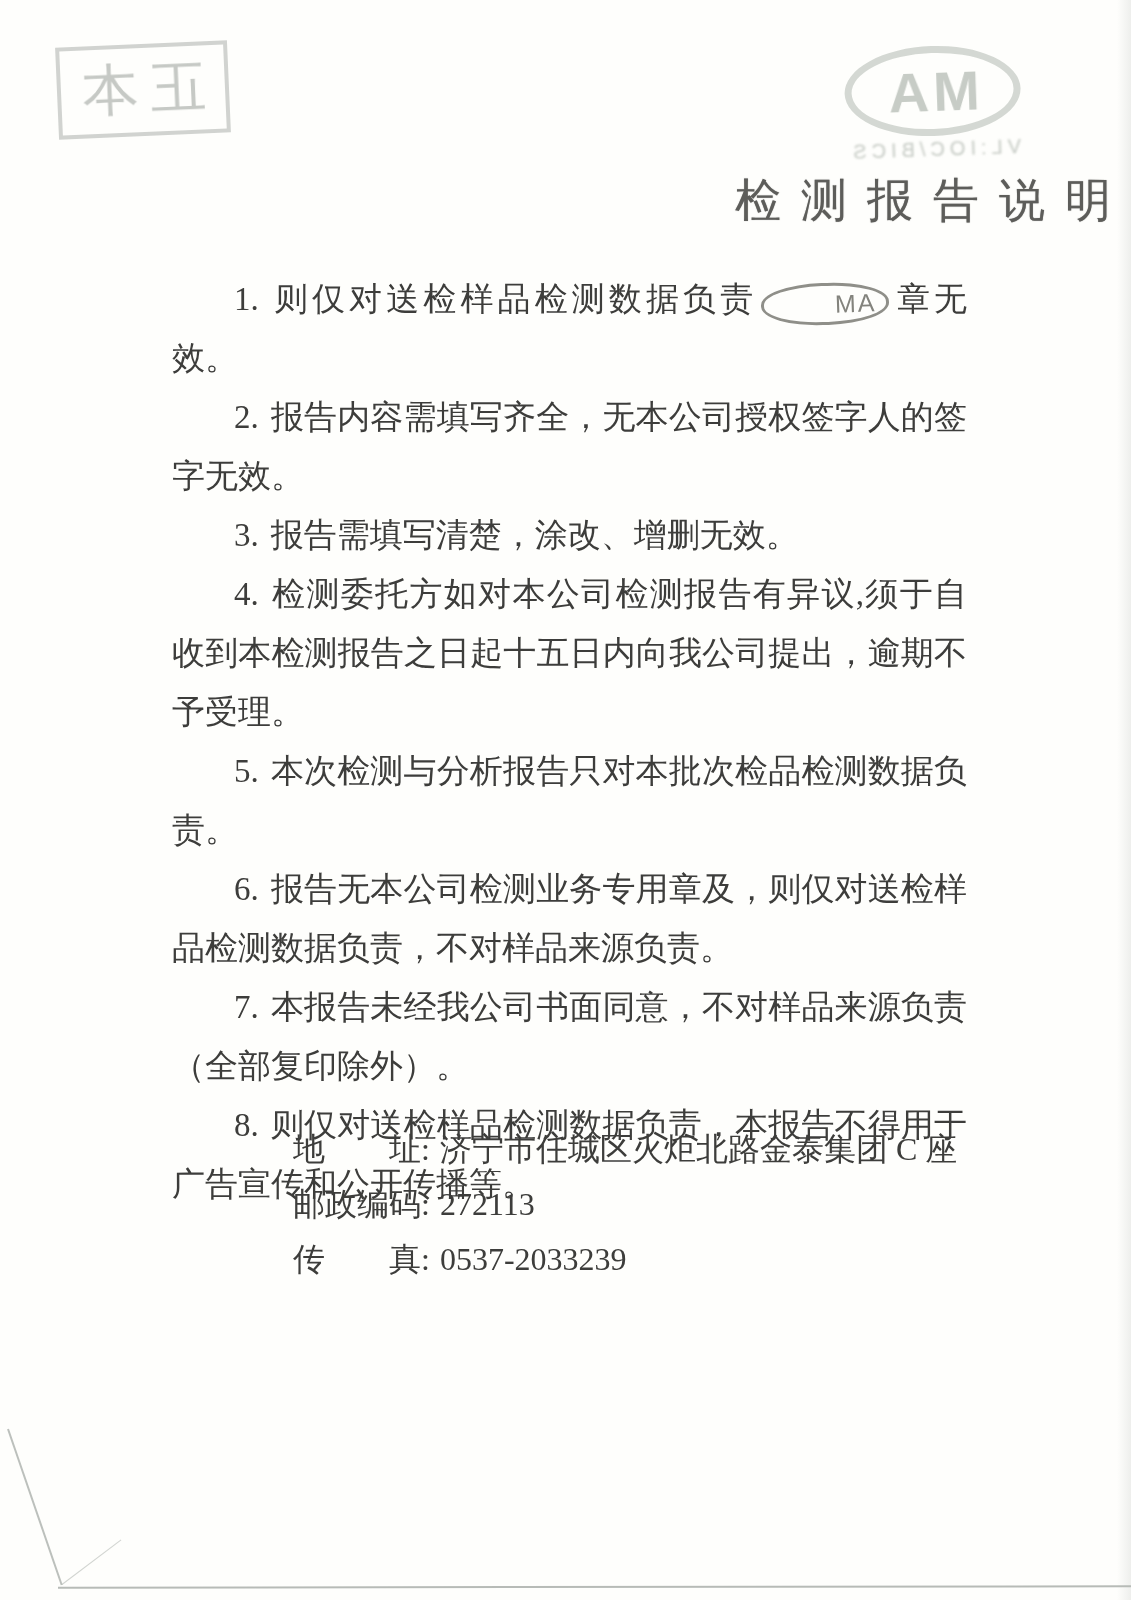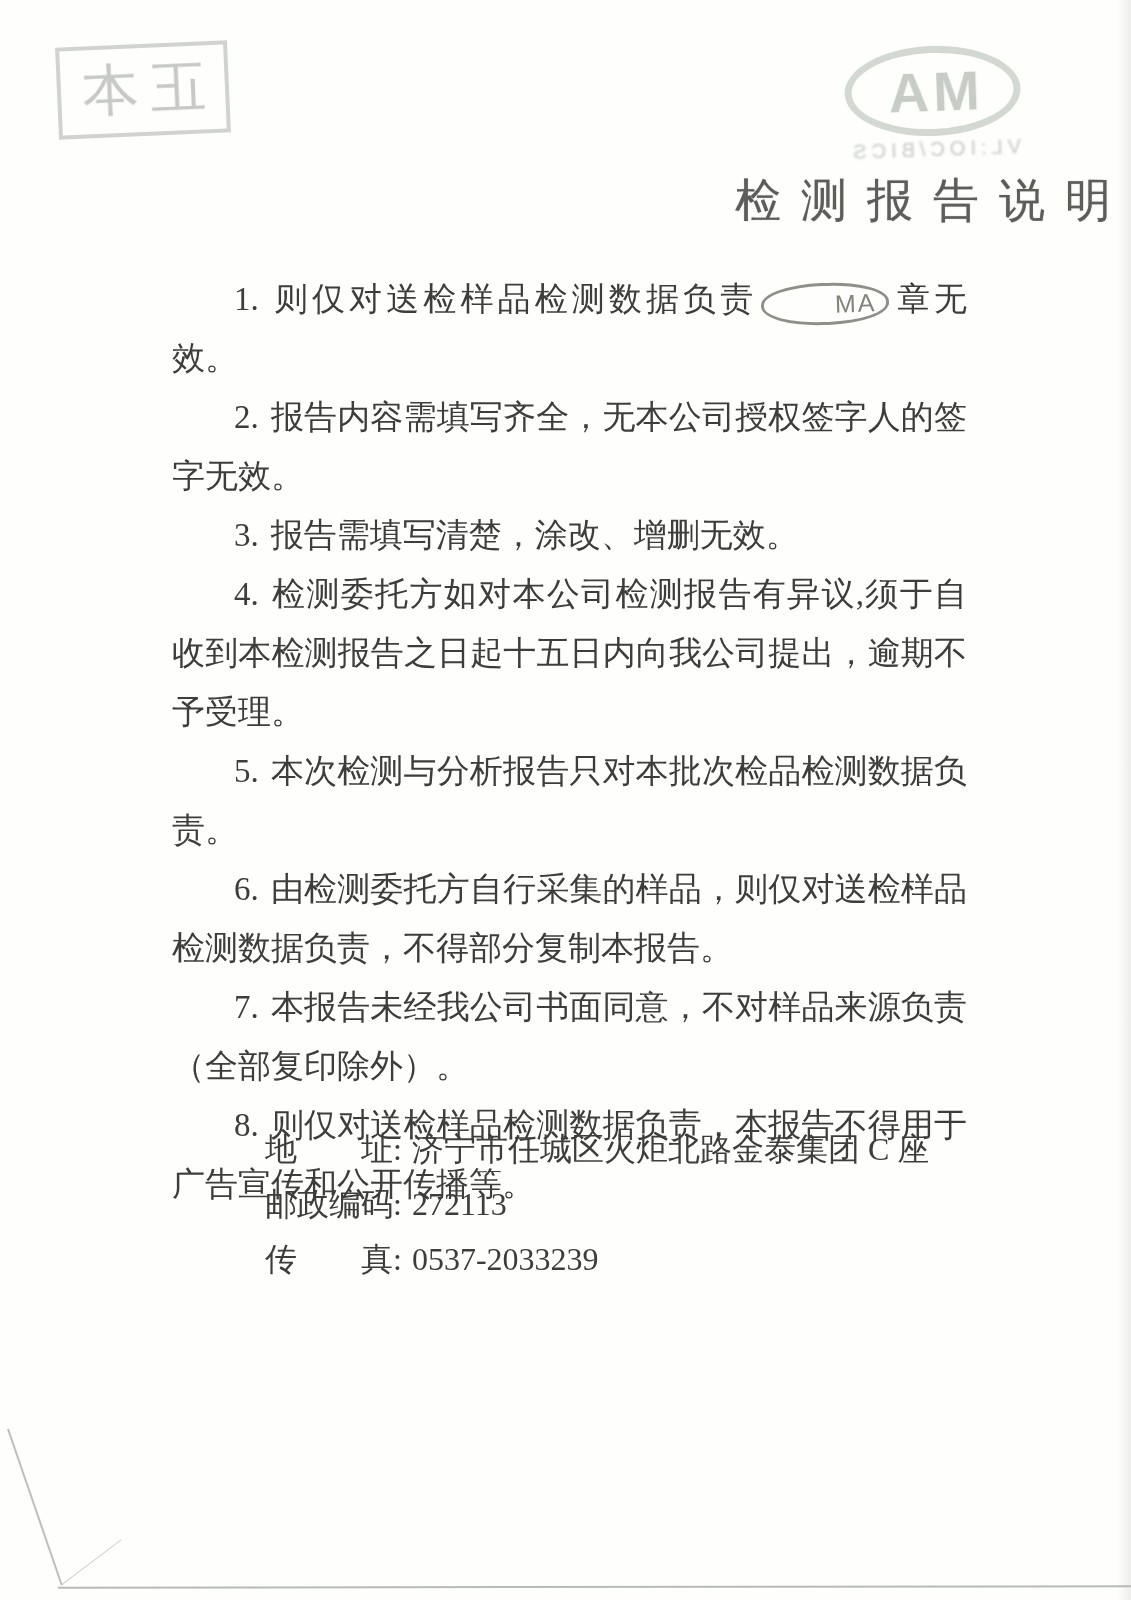--- a/index.html
+++ b/index.html
@@ -117,21 +117,21 @@
   }
 
   
   .contact {
     position: absolute;
     left: 265px; top: 1122px;
     font-size: 32px;
     line-height: 55px;
     white-space: nowrap;
   }
-  .contact .row { height: 55px; }
+  .contact .row { height: 55px; margin-left: 28px; }
   .contact .label { display: inline-block; }
   .contact .value { margin-left: 10px; }
 
   
   .edge-bottom {
     position: absolute;
     left: 58px; top: 1586px;
     width: 1073px; height: 2px;
     background: #b7bbb7;
     transform: rotate(-0.08deg);
@@ -181,21 +181,21 @@
     <p>
       <span class="note-num">3.</span><span>报告需填写清楚，涂改、增删无效。</span>
     </p>
     <p>
       <span class="note-num">4.</span><span>检测委托方如对本公司检测报告有异议,须于自收到本检测报告之日起十五日内向我公司提出，逾期不予受理。</span>
     </p>
     <p>
       <span class="note-num">5.</span><span>本次检测与分析报告只对本批次检品检测数据负责。</span>
     </p>
     <p>
-      <span class="note-num">6.</span><span>由检测委托方自行采集的样品，则仅对送检样品检测数据负责，不得部分复制本报告。</span>
+      <span class="note-num">6.</span><span>报告无本公司检测业务专用章及，则仅对送检样品检测数据负责，不对样品来源负责。</span>
     </p>
     <p>
       <span class="note-num">7.</span><span>本报告未经我公司书面同意，不对样品来源负责（全部复印除外）。</span>
     </p>
     <p>
       <span class="note-num">8.</span><span>则仅对送检样品检测数据负责，本报告不得用于广告宣传和公开传播等。</span>
     </p>
   </div>
 
   <div class="contact">

